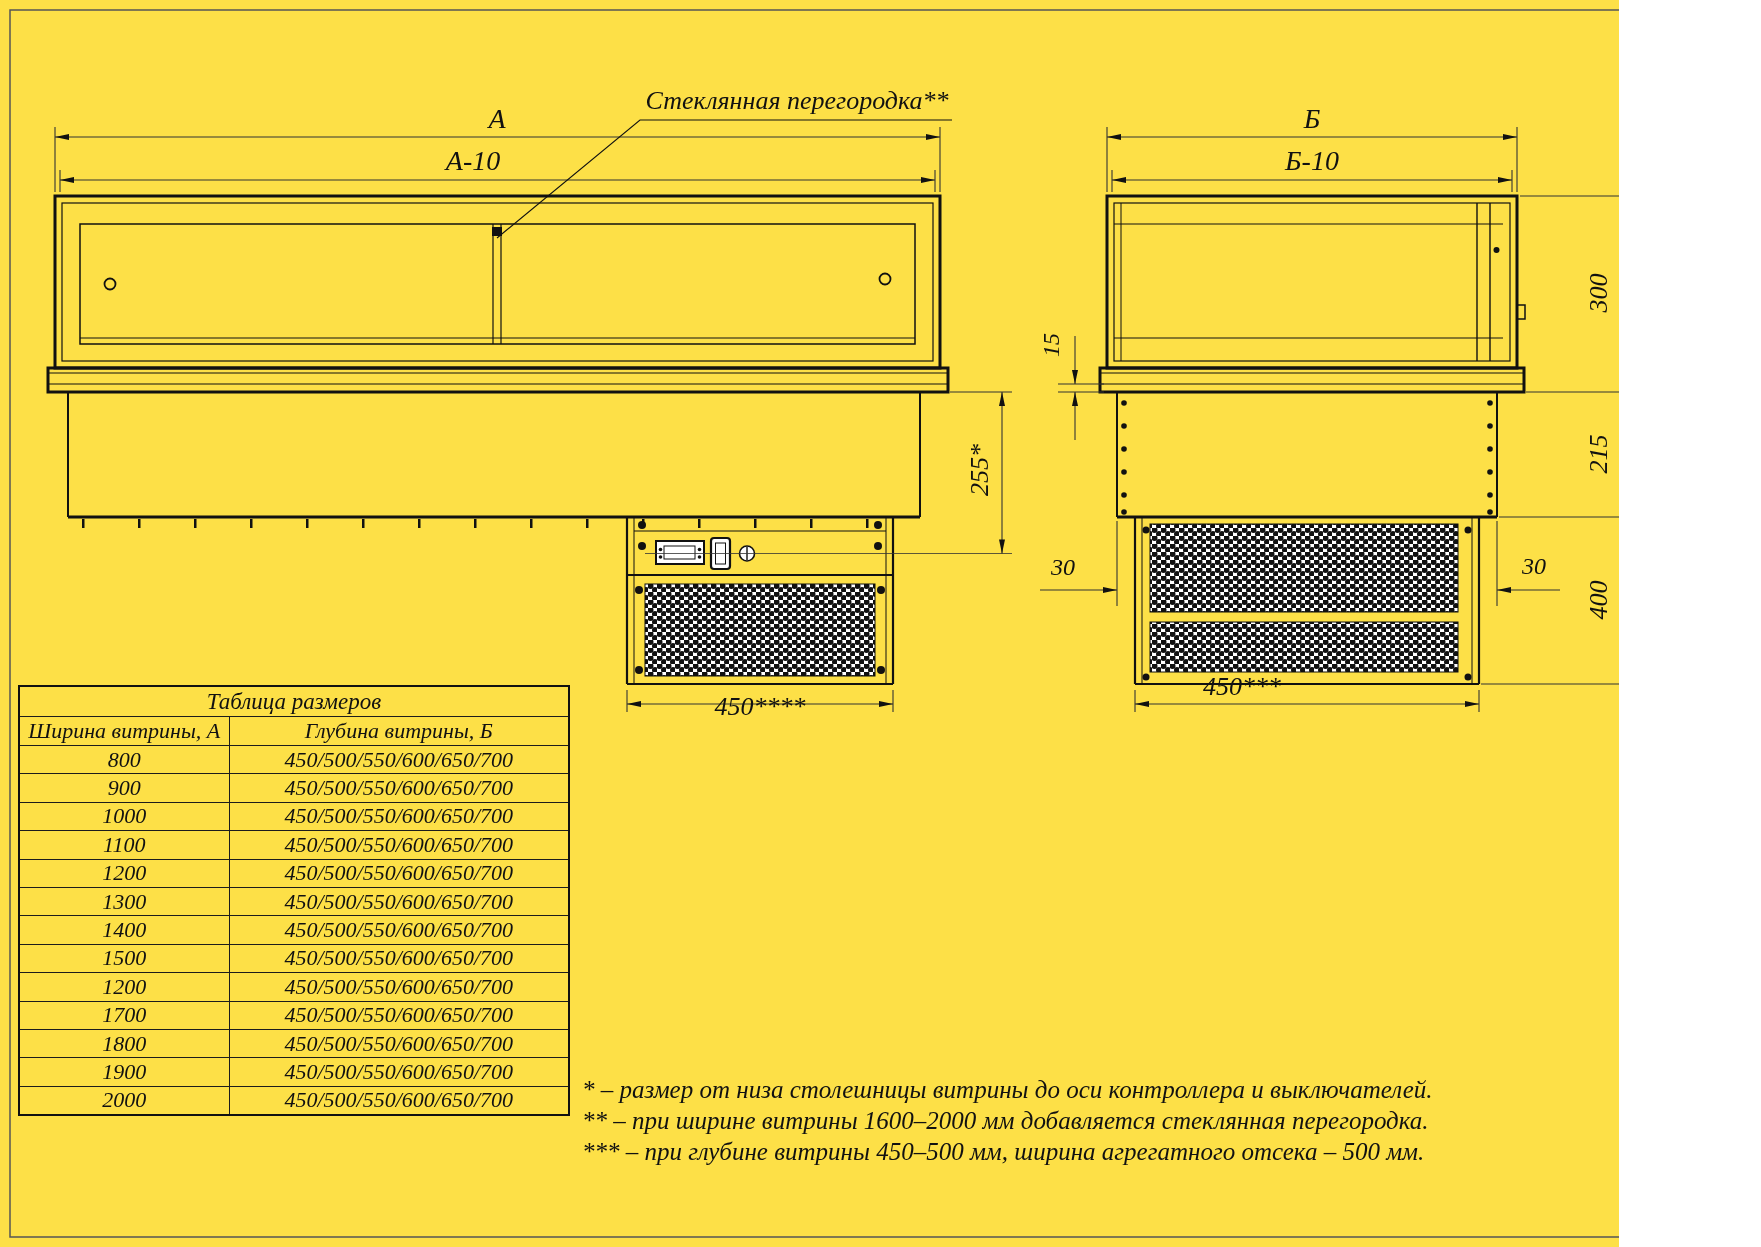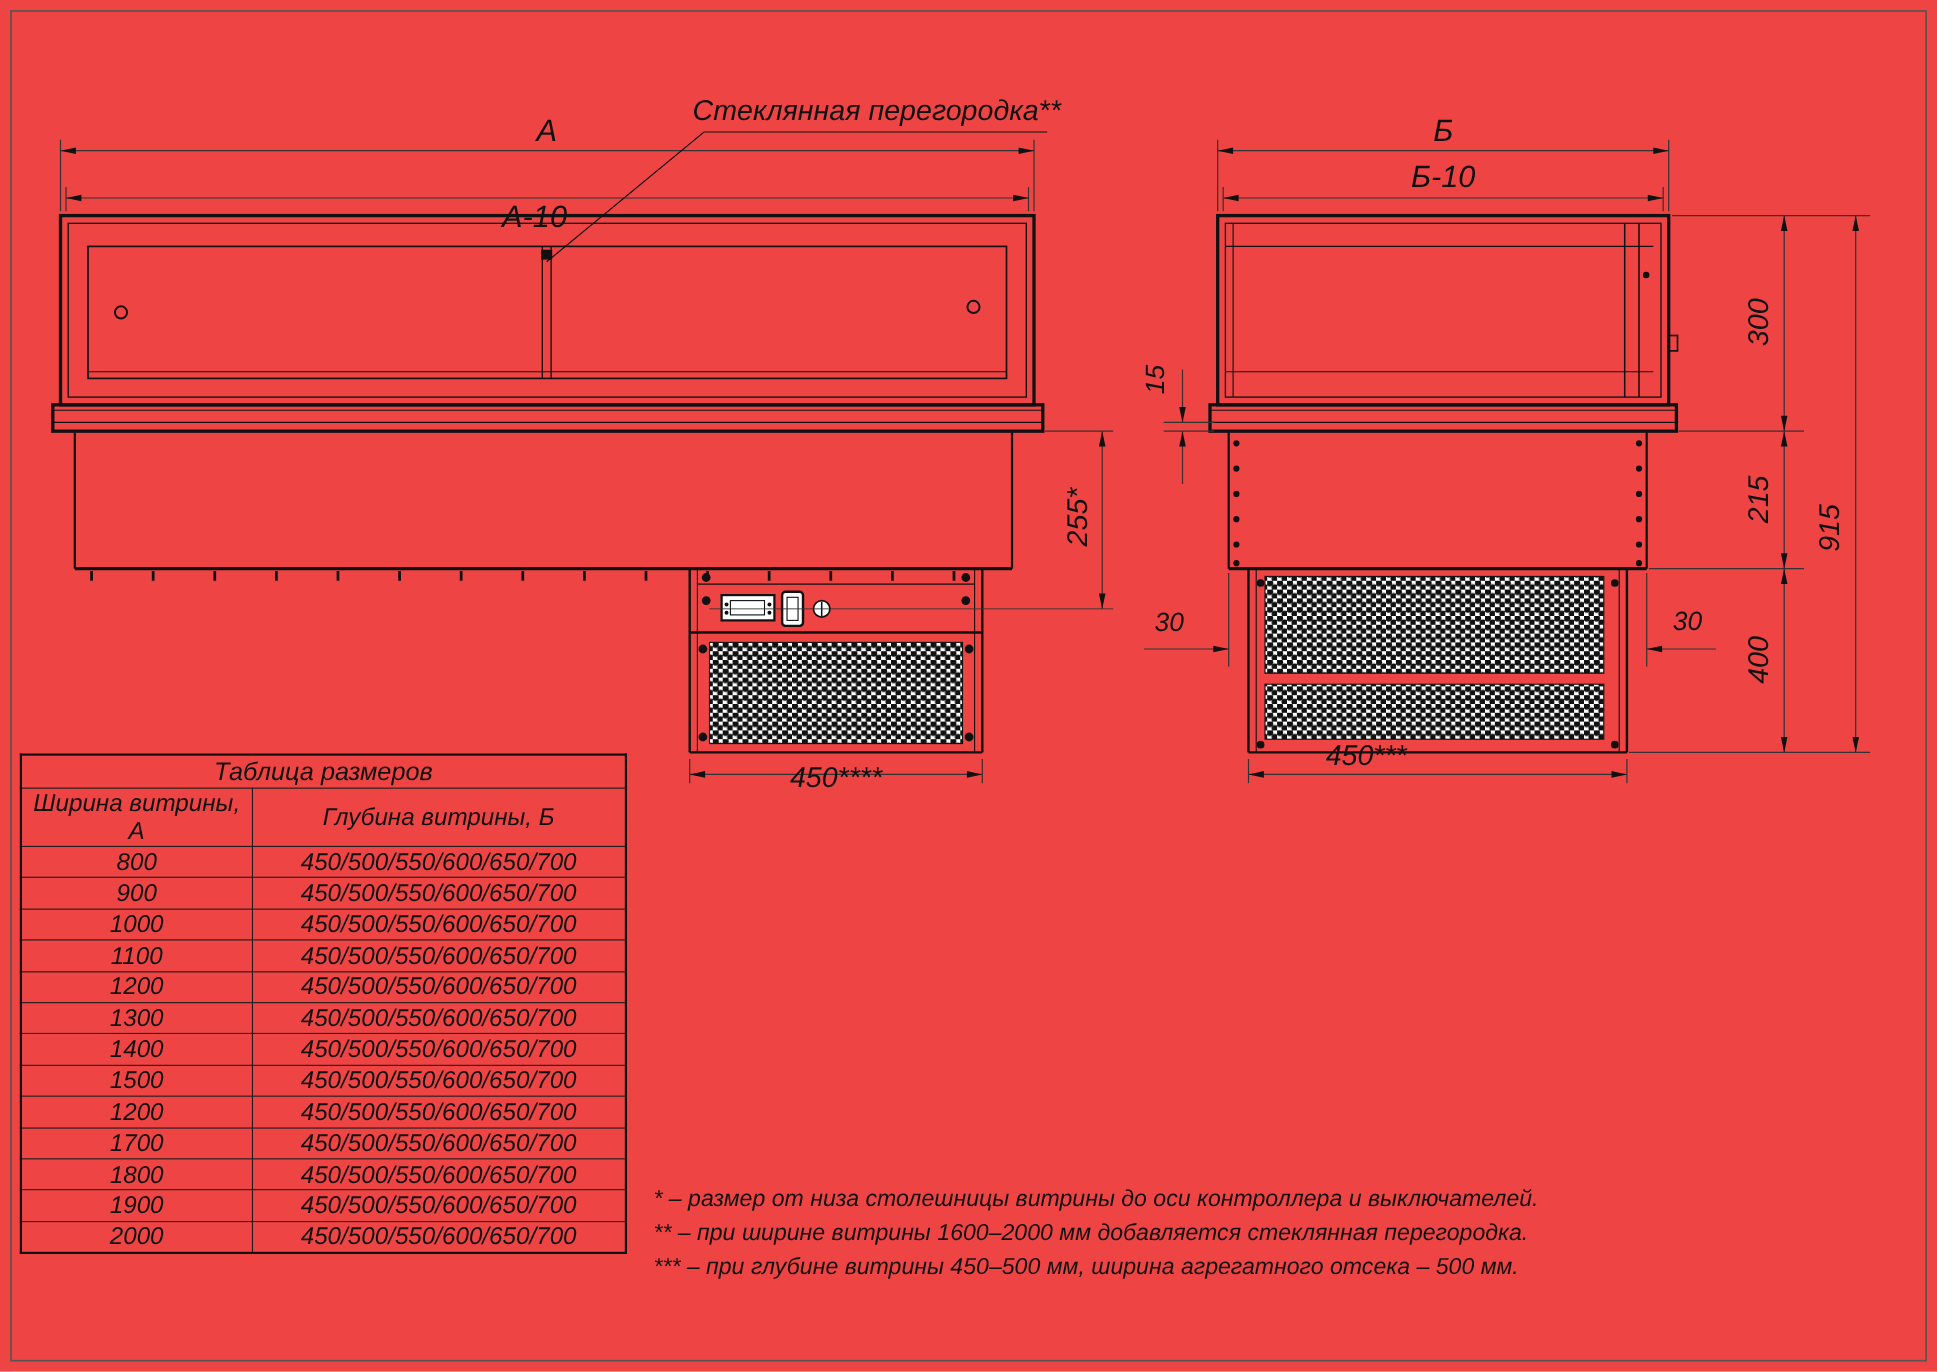--- a/index.html
+++ b/index.html
@@ -1,35 +1,35 @@
 <!DOCTYPE html>
 <html><head>
 <meta charset="utf-8">
 <style>
   html,body{margin:0;padding:0;background:#fff;}
-  #sheet{position:relative;width:1761px;height:1247px;background:#ef4444;
-         font-family:Liberation Sans, sans-serif;overflow:hidden;}
+  #sheet{position:relative;width:1619px;height:1247px;background:#fde047;
+         font-family:Liberation Serif, serif;overflow:hidden;}
   svg{position:absolute;left:0;top:0;}
   .lbl{position:absolute;transform:translate(-50%,-50%);font-style:italic;
        color:#111;white-space:nowrap;font-size:26px;}
   .lbl.big{font-size:28px;}
   .lbl.rot{transform:translate(-50%,-50%) rotate(-90deg);}
   .lbl.sm{font-size:24px;}
   
   #dim-table{position:absolute;left:18px;top:685px;width:550px;
              border-collapse:collapse;border:2.5px solid #111;
              font-style:italic;color:#111;table-layout:fixed;}
   #dim-table th,#dim-table td{border:1.5px solid #1c1c1c;text-align:center;
              font-weight:normal;padding:0;}
   #dim-table .t-title th{height:29px;font-size:23px;}
   #dim-table .t-head th{height:28px;font-size:22px;}
   #dim-table tbody td{height:27.4px;font-size:22px;text-align:center;}
   
   #footnotes{position:absolute;left:582px;top:1074px;color:#111;
-             font-style:italic;font-size:21px;line-height:31px;white-space:nowrap;margin-left:12px;}
+             font-style:italic;font-size:25px;line-height:31px;white-space:nowrap;}
 </style>
 </head>
 <body>
 
 <div id="sheet">
 
 <svg width="1761" height="1247" viewBox="0 0 1761 1247">
   <defs>
     <marker id="mE" markerWidth="16" markerHeight="8" refX="15" refY="4" orient="auto" markerUnits="userSpaceOnUse">
       <path d="M15,4 L1,1 L1,7 Z" fill="#111"></path>
@@ -207,21 +207,21 @@
     <line x1="1687" y1="196" x2="1687" y2="684" marker-start="url(#mS)" marker-end="url(#mE)"></line>
 
     <line x1="1135" y1="690" x2="1135" y2="712"></line>
         <line x1="1479" y1="690" x2="1479" y2="712"></line>
     <line x1="1135" y1="704" x2="1479" y2="704" marker-start="url(#mS)" marker-end="url(#mE)"></line>
   </g>
 </svg>
 
 <span class="lbl" style="left:797px;top:101px;">Стеклянная перегородка**</span>
 <span class="lbl big" style="left:497px;top:119px;">А</span>
-<span class="lbl big" style="left:486px;top:161px;margin-top:36px;">А-10</span>
+<span class="lbl big" style="left:473px;top:161px;">А-10</span>
 <span class="lbl big" style="left:1312px;top:119px;">Б</span>
 <span class="lbl big" style="left:1312px;top:161px;">Б-10</span>
 <span class="lbl rot" style="left:980px;top:470px;">255*</span>
 <span class="lbl rot sm" style="left:1051px;top:345px;">15</span>
 <span class="lbl sm" style="left:1063px;top:567px;">30</span>
 <span class="lbl sm" style="left:1534px;top:566px;">30</span>
 <span class="lbl rot" style="left:1599px;top:293px;">300</span>
 <span class="lbl rot" style="left:1599px;top:454px;">215</span>
 <span class="lbl rot" style="left:1663px;top:480px;">915</span>
 <span class="lbl rot" style="left:1599px;top:600px;">400</span>

